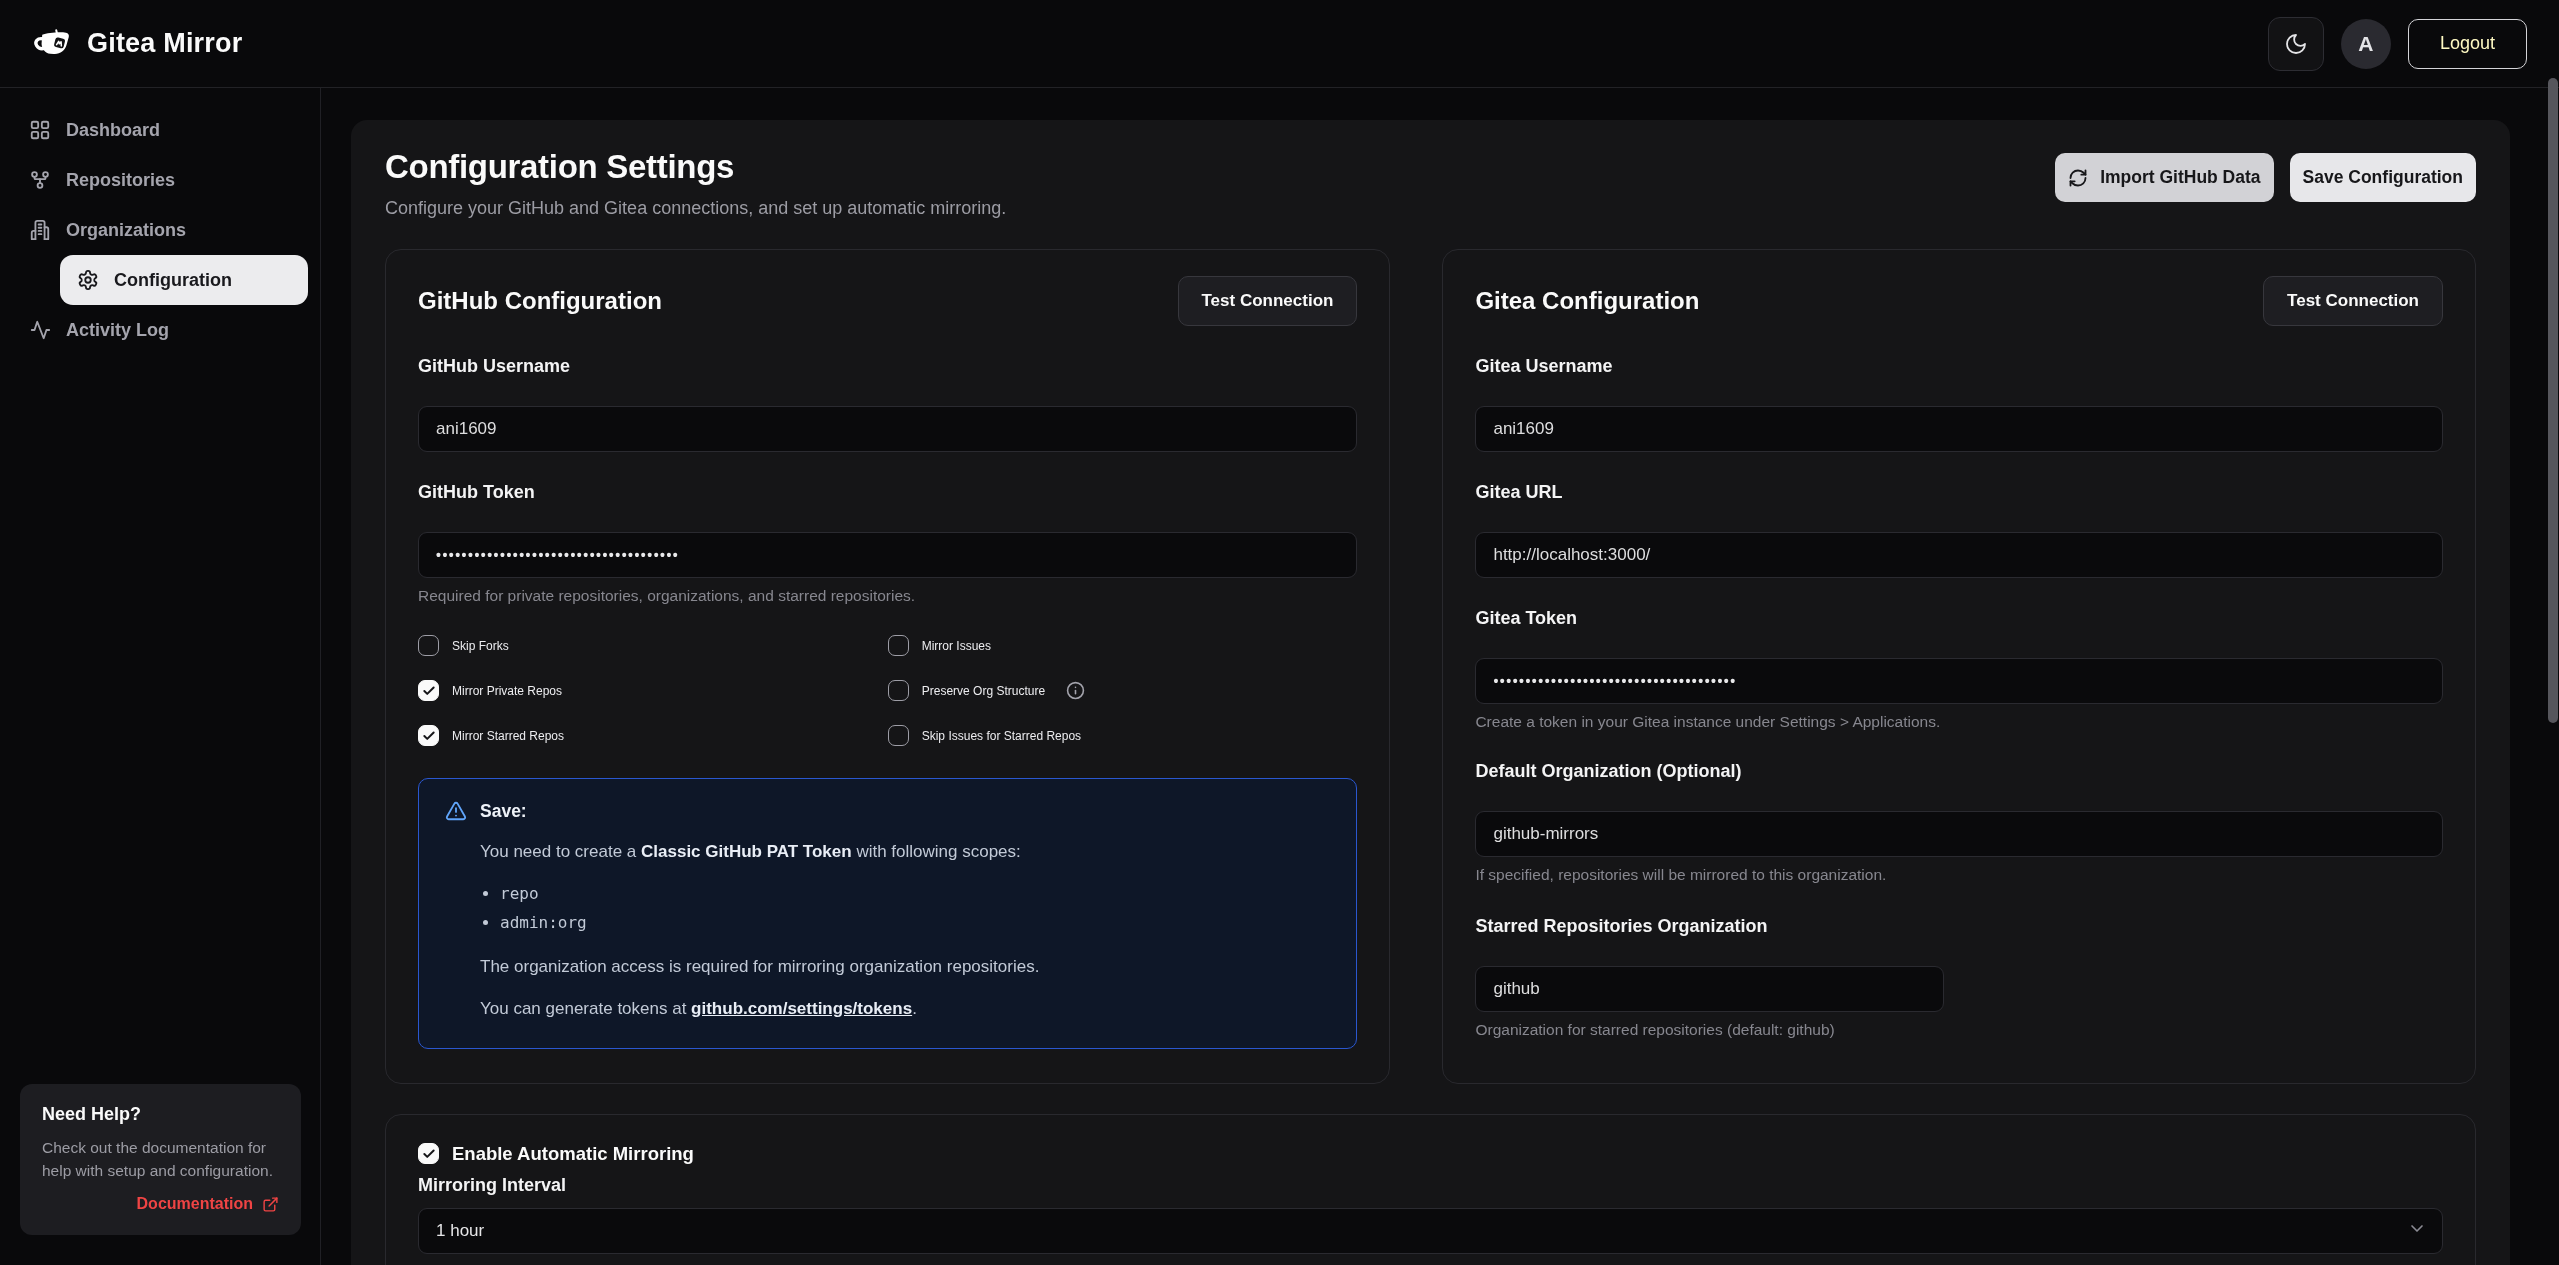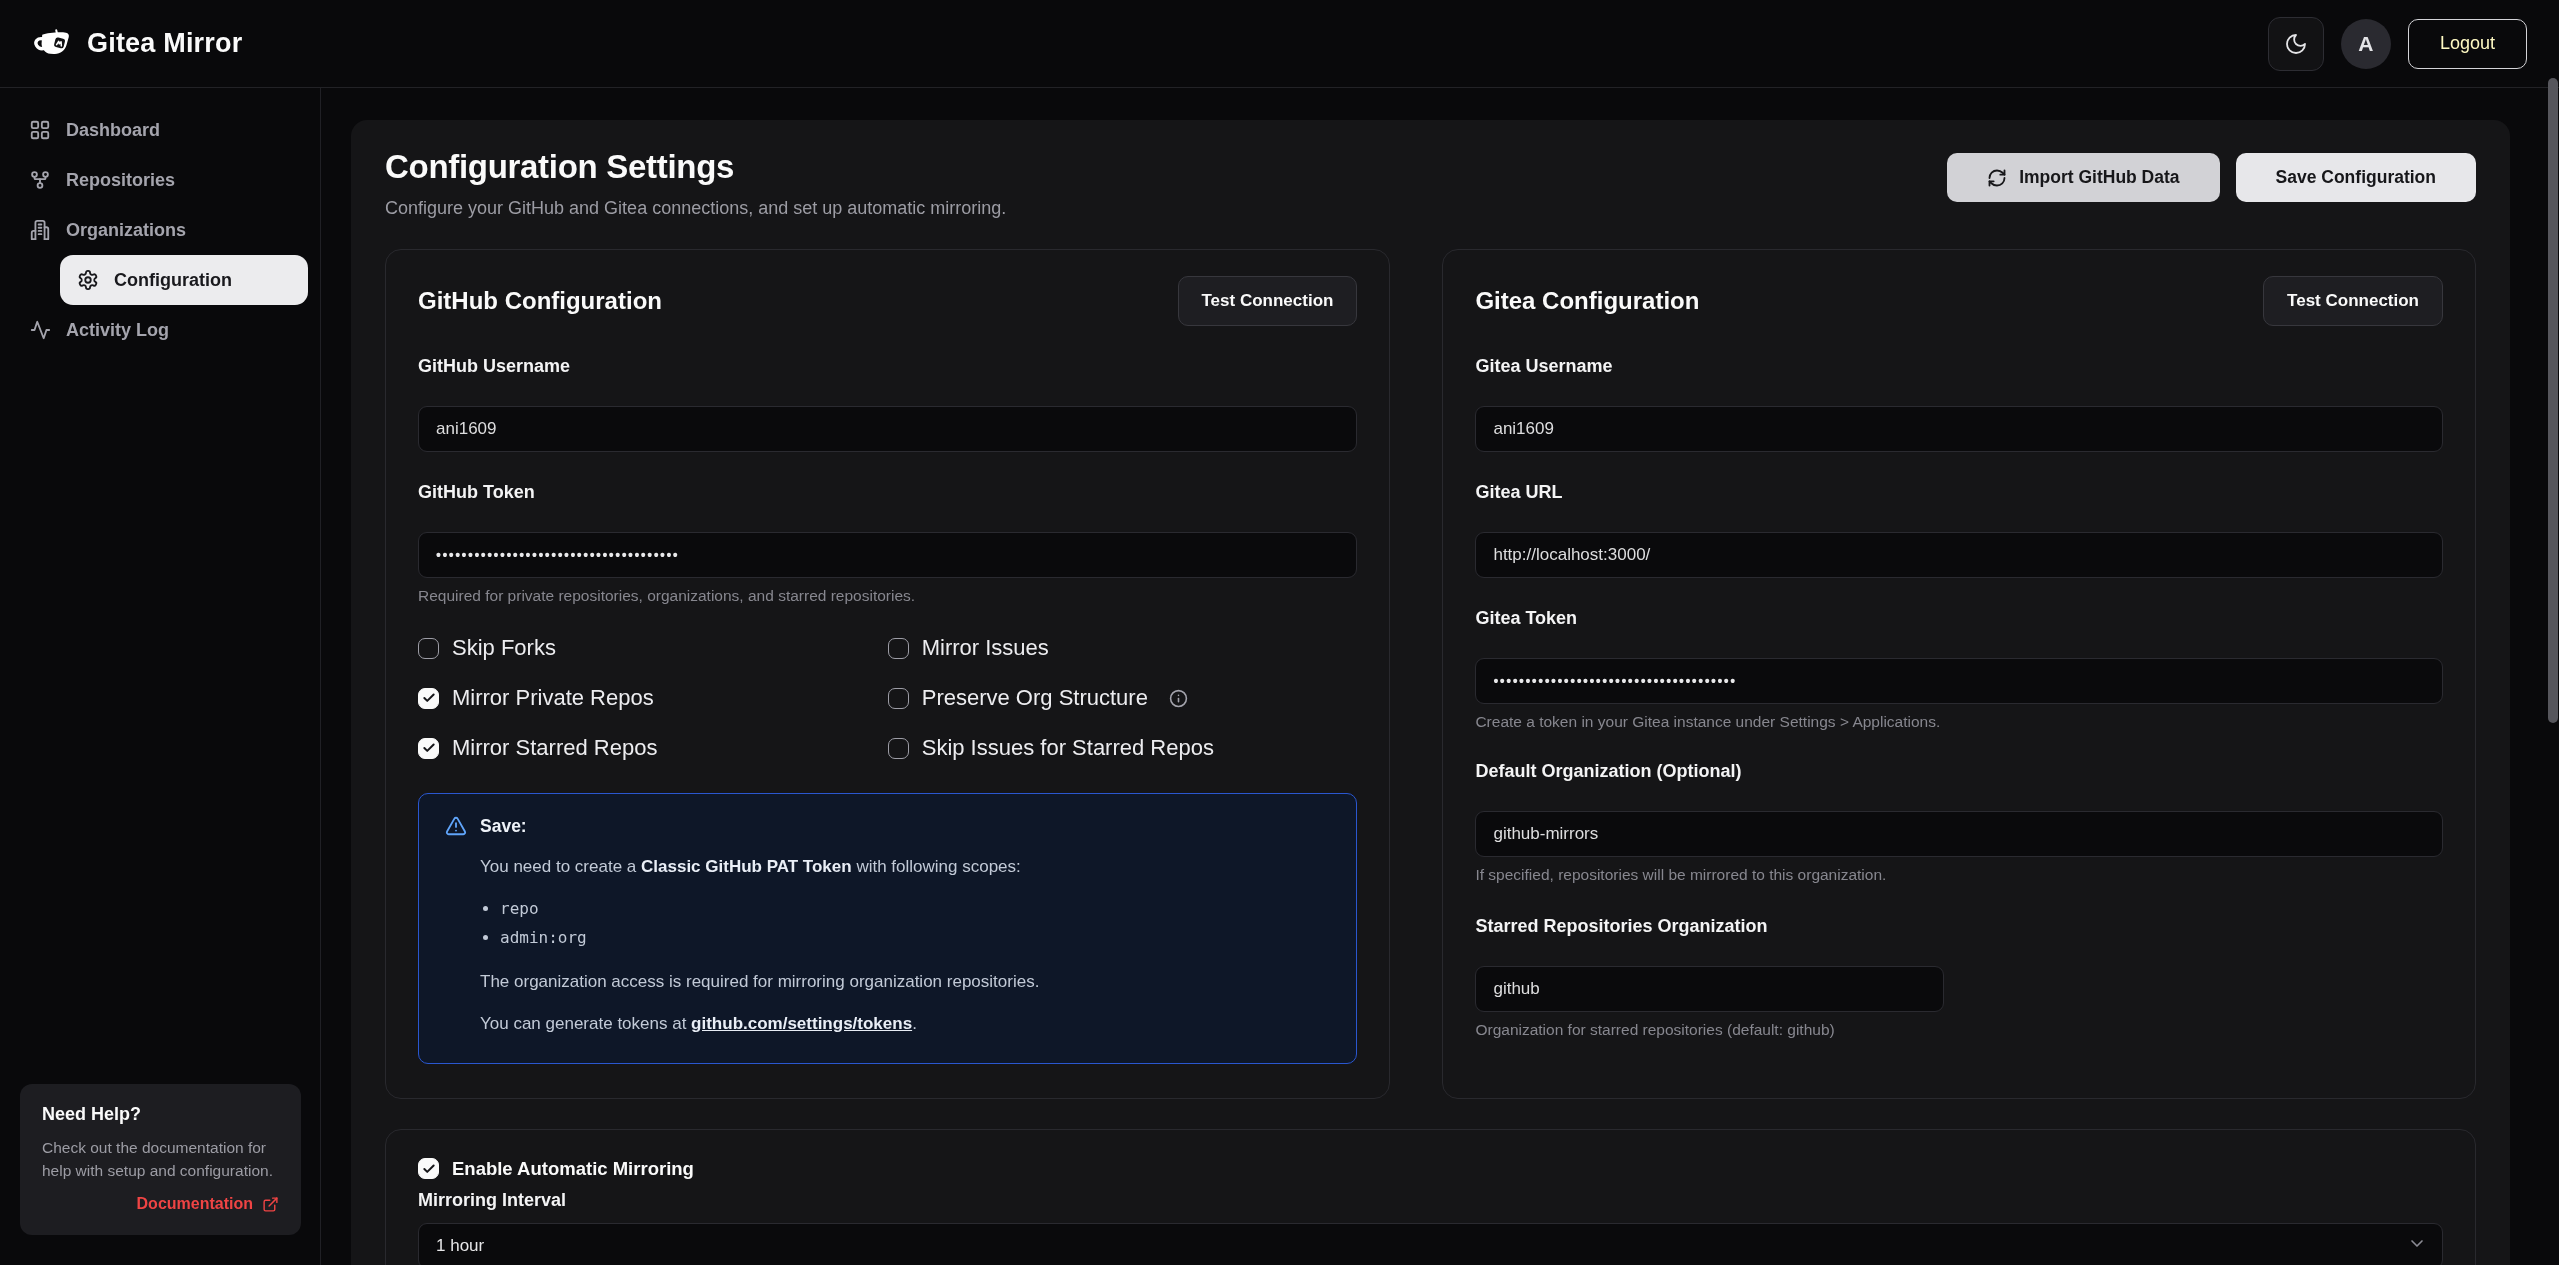--- a/index.html
+++ b/index.html
@@ -38,42 +38,42 @@
   .help-link { margin-top:13px; display:flex; align-items:center; gap:9px; font-size:16px; font-weight:600;
     color:#ef4444; cursor:pointer;justify-content:flex-end; }
 
   .main { flex:1; min-width:0; overflow:hidden; padding:32px 49px 0 30px; }
   .panel { background:#151517; border-radius:16px; padding:28px 34px 40px; min-height:1160px; }
 
   .panel-head { display:flex; justify-content:space-between; align-items:flex-start; }
   .page-title { font-size:33px; font-weight:700; letter-spacing:-.3px; }
   .page-subtitle { margin-top:12px; font-size:18px; color:#9c9ca4; }
   .panel-actions { display:flex; gap:16px; margin-top:5px; }
-  .btn-light { display:flex; align-items:center; gap:12px; height:49px; padding:0 40px; border-radius:10px;
+  .btn-light { display:flex; align-items:center; gap:12px; height:49px; padding:0 13px; border-radius:10px;
     border:none; font-family:inherit; font-size:17.5px; font-weight:700; color:#17171a; cursor:pointer; }
   .btn-import { background:#d2d2d6; }
   .btn-save { background:#e7e7ea; }
 
   
   .cards-row { display:grid; grid-template-columns:1fr 1.028fr; gap:52px; margin-top:30px; align-items:stretch; }
   .card { border:1px solid #29292e; border-radius:16px; padding:26px 32px 34px; background:#151517; }
   .card-head { display:flex; justify-content:space-between; align-items:center; }
   .card-title { font-size:24px; font-weight:700; }
   .btn-test { height:50px; padding:0 23px; background:#1e1e22; border:1px solid #37373d; border-radius:10px;
     color:#fafafa; font-size:17px; font-weight:600; font-family:inherit; cursor:pointer; }
 
   .field-label { display:block; margin-top:30px; font-size:18px; font-weight:700; color:#f4f4f5; }
   .text-input { margin-top:29px; display:block; width:100%; height:46px; background:#0a0a0c; border:1px solid #2a2a30;
     border-radius:9px; padding:0 17px; font-size:17px; color:#dededf; font-family:inherit; outline:none; }
   .token-input { font-size:14px; letter-spacing:1.5px; font-weight:700; color:#e8e8ea; }
   .input-help { margin-top:9px; font-size:15.5px; color:#87878f; }
 
   .checkbox-grid { display:grid; grid-template-columns:1fr 1fr; margin-top:30px; }
   .checkbox-col { display:flex; flex-direction:column; gap:24px; }
-  .check-row { display:flex; align-items:center; gap:13px; font-size:22px; font-weight:500; color:#ededf0; cursor:pointer; }
+  .check-row { display:flex; align-items:center; gap:13px; font-size:12px; font-weight:500; color:#ededf0; cursor:pointer; }
   .checkbox { width:21px; height:21px; border-radius:7px; border:1.5px solid #9d9da6; background:transparent;
     display:flex; align-items:center; justify-content:center; flex:0 0 auto; }
   .checkbox .tick { display:none; }
   .checkbox.checked { background:#fafafa; border-color:#fafafa; }
   .checkbox.checked .tick { display:block; color:#151518; }
   .info-icon { margin-left:8px; color:#a3a3ac; display:inline-flex; }
 
   .note-box { margin-top:32px; background:#0e1728; border:1px solid #2a57d0; border-radius:10px; padding:21px 26px 27px; }
   .note-head { display:flex; align-items:center; gap:13px; color:#60a5fa; }
   .note-title { font-size:17.5px; font-weight:700; color:#eef2f8; }

